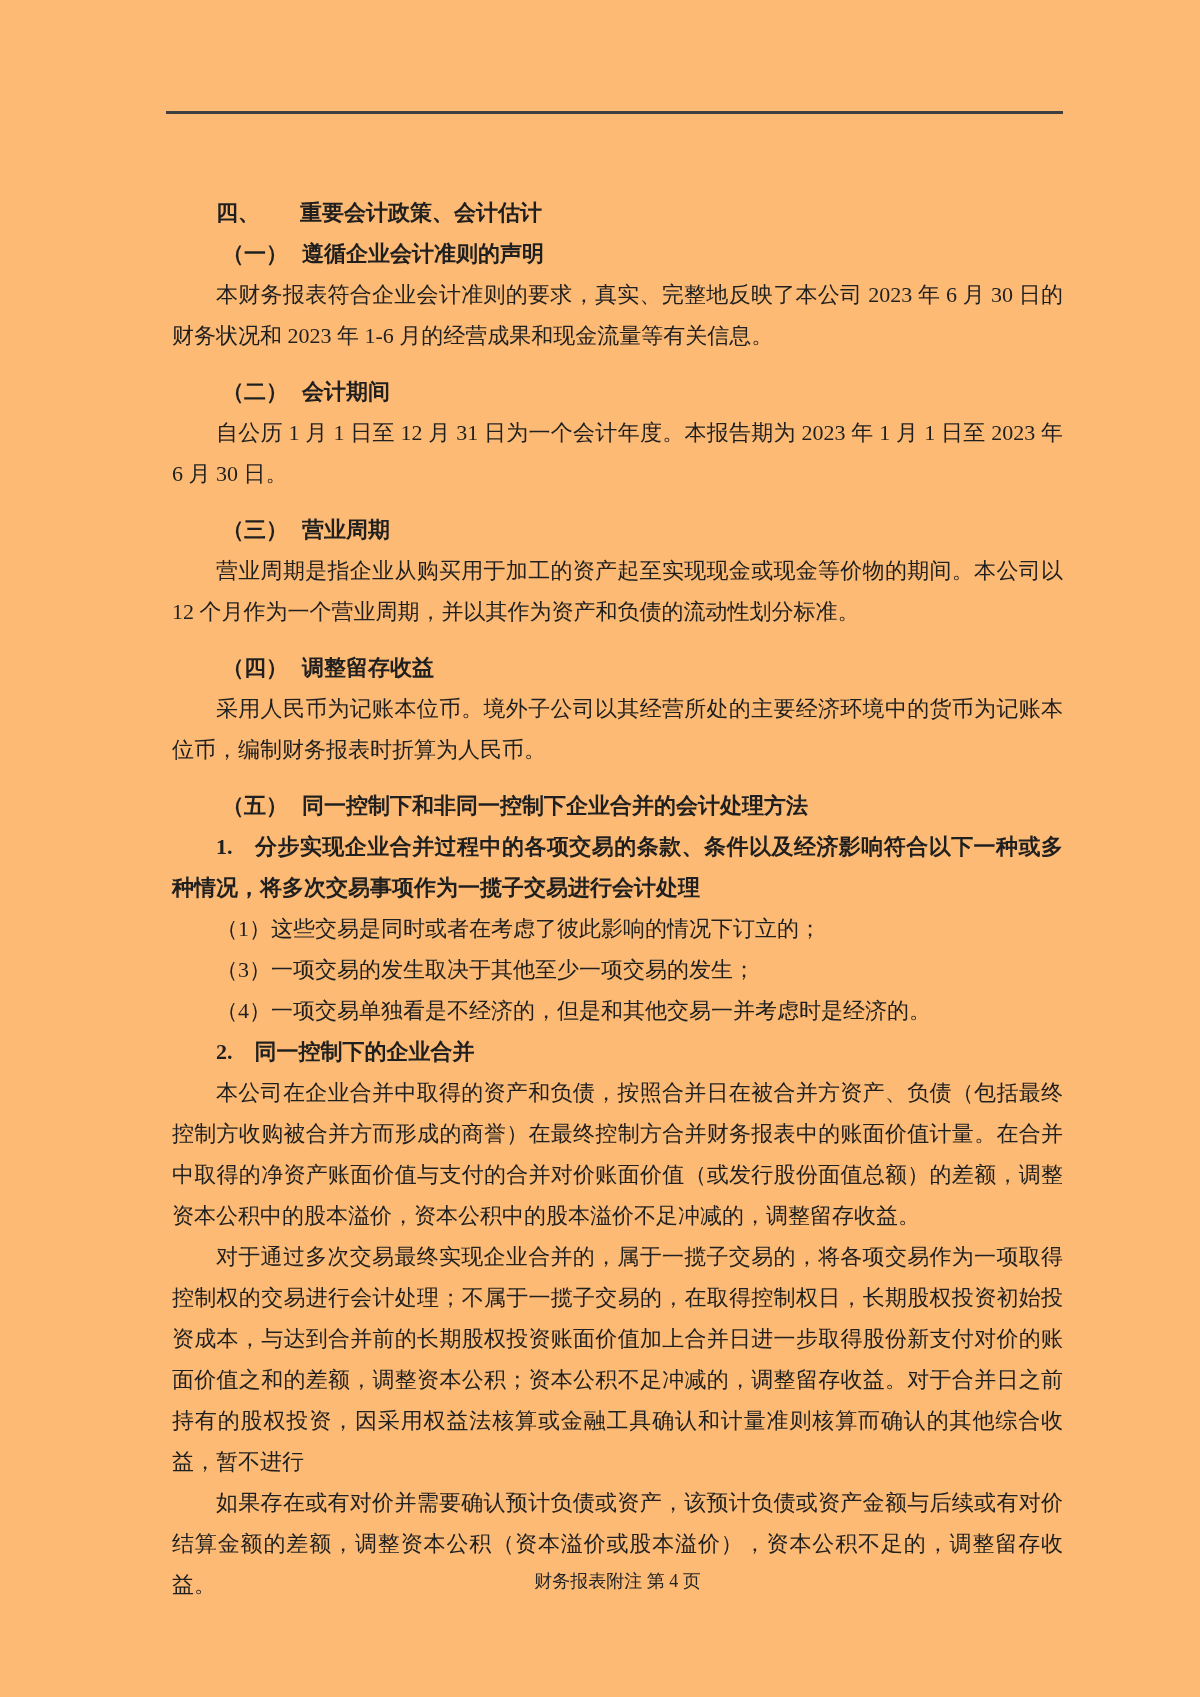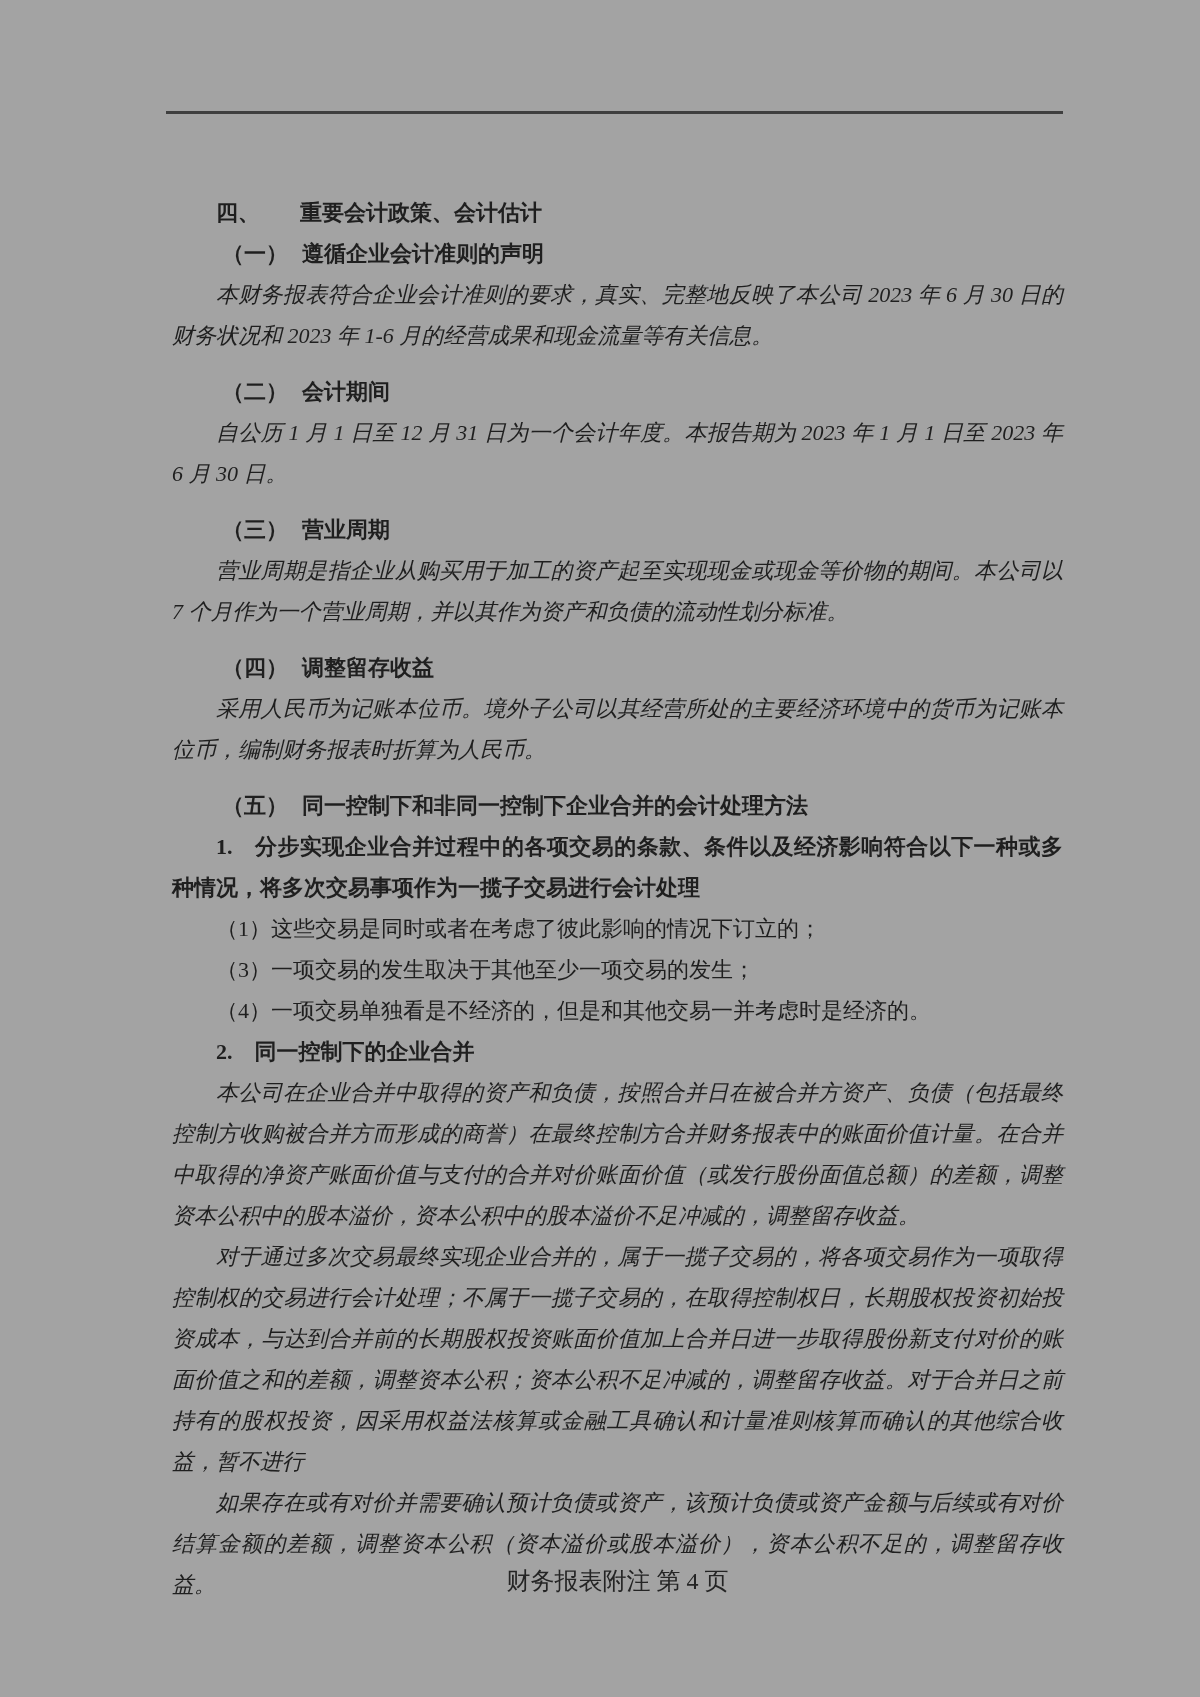--- a/index.html
+++ b/index.html
@@ -4,21 +4,21 @@
 <style>
   html, body {
     margin: 0;
     padding: 0;
     background: #ffffff;
   }
   .page {
     position: relative;
     width: 1200px;
     height: 1697px;
-    background: #a3a3a3;
+    background: #fdba74;
     overflow: hidden;
     font-family: "Liberation Serif", "DejaVu Serif", serif;
     color: #1f1f1f;
   }
   .header-rule {
     position: absolute;
     left: 166px;
     top: 111px;
     width: 897px;
     height: 3px;
@@ -50,46 +50,46 @@
     margin-top: 15px !important;
     text-align: center;
   }
   .blk-h1 + .blk-h2 { margin-top: 0 !important; }
   .blk-h2 .gap { display: inline-block; width: 14px; }
   .blk-sub {
     font-weight: bold;
     text-indent: 44px;
   }
   .blk-sub .gap { display: inline-block; width: 22px; }
-  .blk-para { text-indent: 44px; font-style: italic; }
+  .blk-para { text-indent: 44px; }
   .blk-item { text-indent: 44px; text-align: right; }
   .footer {
     position: absolute;
     left: 172px;
     top: 1566px;
     width: 891px;
     text-align: center;
-    font-size: 24px;
+    font-size: 18px;
     line-height: 30px;
     color: #242424;
   }
 </style>
 </head>
 <body>
 
 <div class="page">
   <div class="header-rule"></div>
   <div class="doc-content" id="doc-content">
       <p class="blk-h1"><span>四、</span><span class="gap"></span><span>重要会计政策、会计估计</span></p>
       <p class="blk-h2"><span>（一）</span><span class="gap"></span><span>遵循企业会计准则的声明</span></p>
       <p class="blk-para">本财务报表符合企业会计准则的要求，真实、完整地反映了本公司 2023 年 6 月 30 日的财务状况和 2023 年 1-6 月的经营成果和现金流量等有关信息。</p>
       <p class="blk-h2"><span>（二）</span><span class="gap"></span><span>会计期间</span></p>
       <p class="blk-para">自公历 1 月 1 日至 12 月 31 日为一个会计年度。本报告期为 2023 年 1 月 1 日至 2023 年 6 月 30 日。</p>
       <p class="blk-h2"><span>（三）</span><span class="gap"></span><span>营业周期</span></p>
-      <p class="blk-para">营业周期是指企业从购买用于加工的资产起至实现现金或现金等价物的期间。本公司以 7 个月作为一个营业周期，并以其作为资产和负债的流动性划分标准。</p>
+      <p class="blk-para">营业周期是指企业从购买用于加工的资产起至实现现金或现金等价物的期间。本公司以 12 个月作为一个营业周期，并以其作为资产和负债的流动性划分标准。</p>
       <p class="blk-h2"><span>（四）</span><span class="gap"></span><span>调整留存收益</span></p>
       <p class="blk-para">采用人民币为记账本位币。境外子公司以其经营所处的主要经济环境中的货币为记账本位币，编制财务报表时折算为人民币。</p>
       <p class="blk-h2"><span>（五）</span><span class="gap"></span><span>同一控制下和非同一控制下企业合并的会计处理方法</span></p>
       <p class="blk-sub"><span>1.</span><span class="gap"></span><span>分步实现企业合并过程中的各项交易的条款、条件以及经济影响符合以下一种或多种情况，将多次交易事项作为一揽子交易进行会计处理</span></p>
       <p class="blk-item">（1）这些交易是同时或者在考虑了彼此影响的情况下订立的；</p>
       <p class="blk-item">（3）一项交易的发生取决于其他至少一项交易的发生；</p>
       <p class="blk-item">（4）一项交易单独看是不经济的，但是和其他交易一并考虑时是经济的。</p>
       <p class="blk-sub"><span>2.</span><span class="gap"></span><span>同一控制下的企业合并</span></p>
       <p class="blk-para">本公司在企业合并中取得的资产和负债，按照合并日在被合并方资产、负债（包括最终控制方收购被合并方而形成的商誉）在最终控制方合并财务报表中的账面价值计量。在合并中取得的净资产账面价值与支付的合并对价账面价值（或发行股份面值总额）的差额，调整资本公积中的股本溢价，资本公积中的股本溢价不足冲减的，调整留存收益。</p>
       <p class="blk-para">对于通过多次交易最终实现企业合并的，属于一揽子交易的，将各项交易作为一项取得控制权的交易进行会计处理；不属于一揽子交易的，在取得控制权日，长期股权投资初始投资成本，与达到合并前的长期股权投资账面价值加上合并日进一步取得股份新支付对价的账面价值之和的差额，调整资本公积；资本公积不足冲减的，调整留存收益。对于合并日之前持有的股权投资，因采用权益法核算或金融工具确认和计量准则核算而确认的其他综合收益，暂不进行</p>

